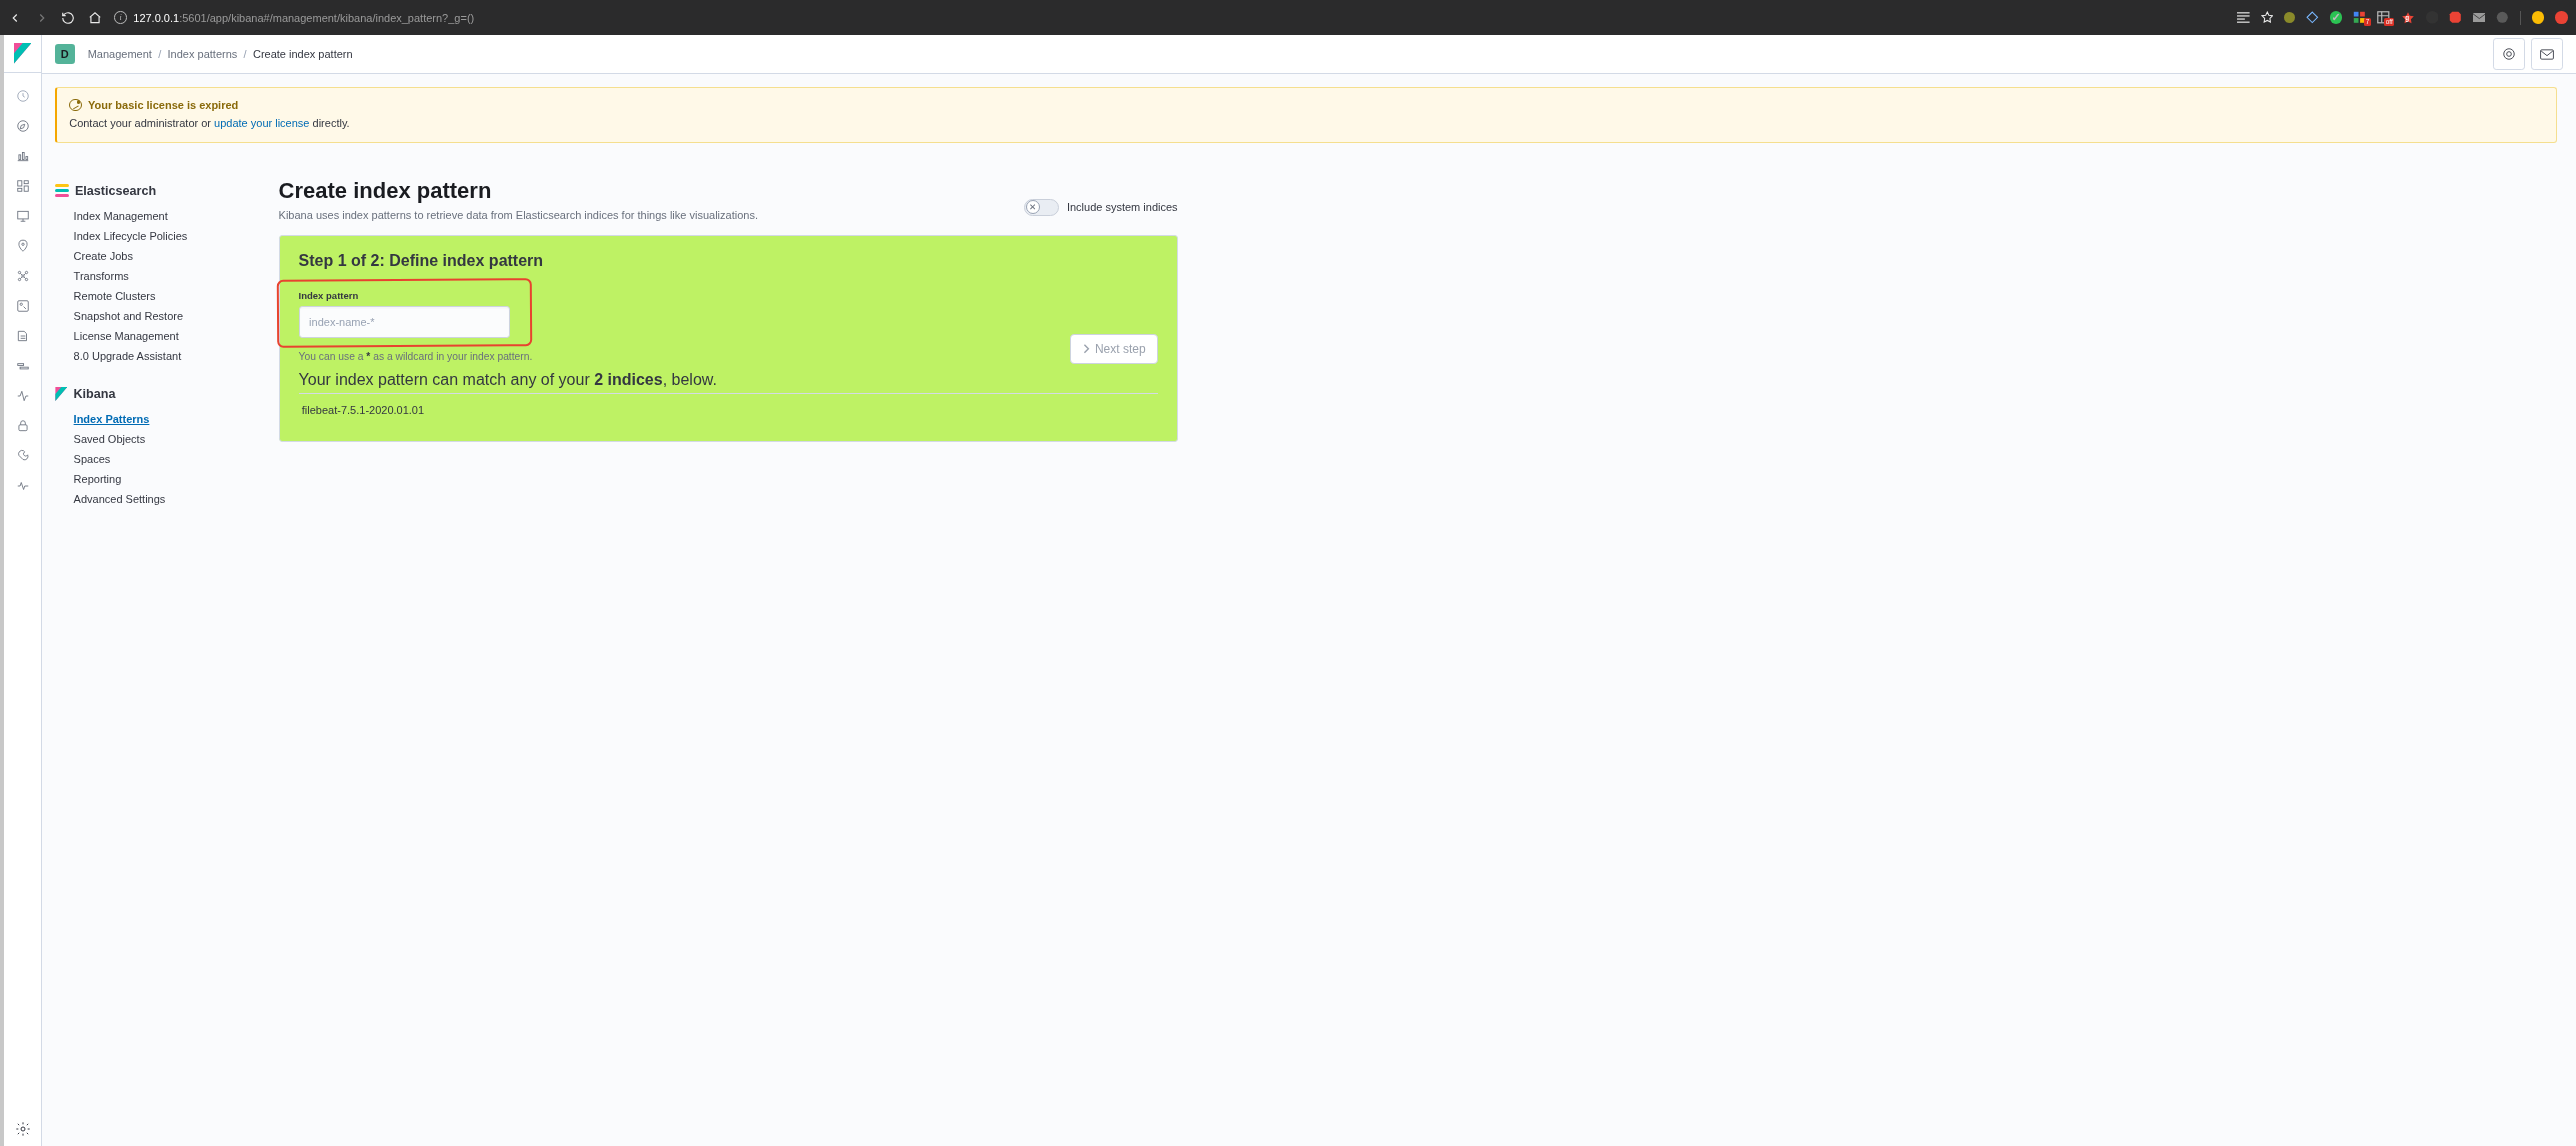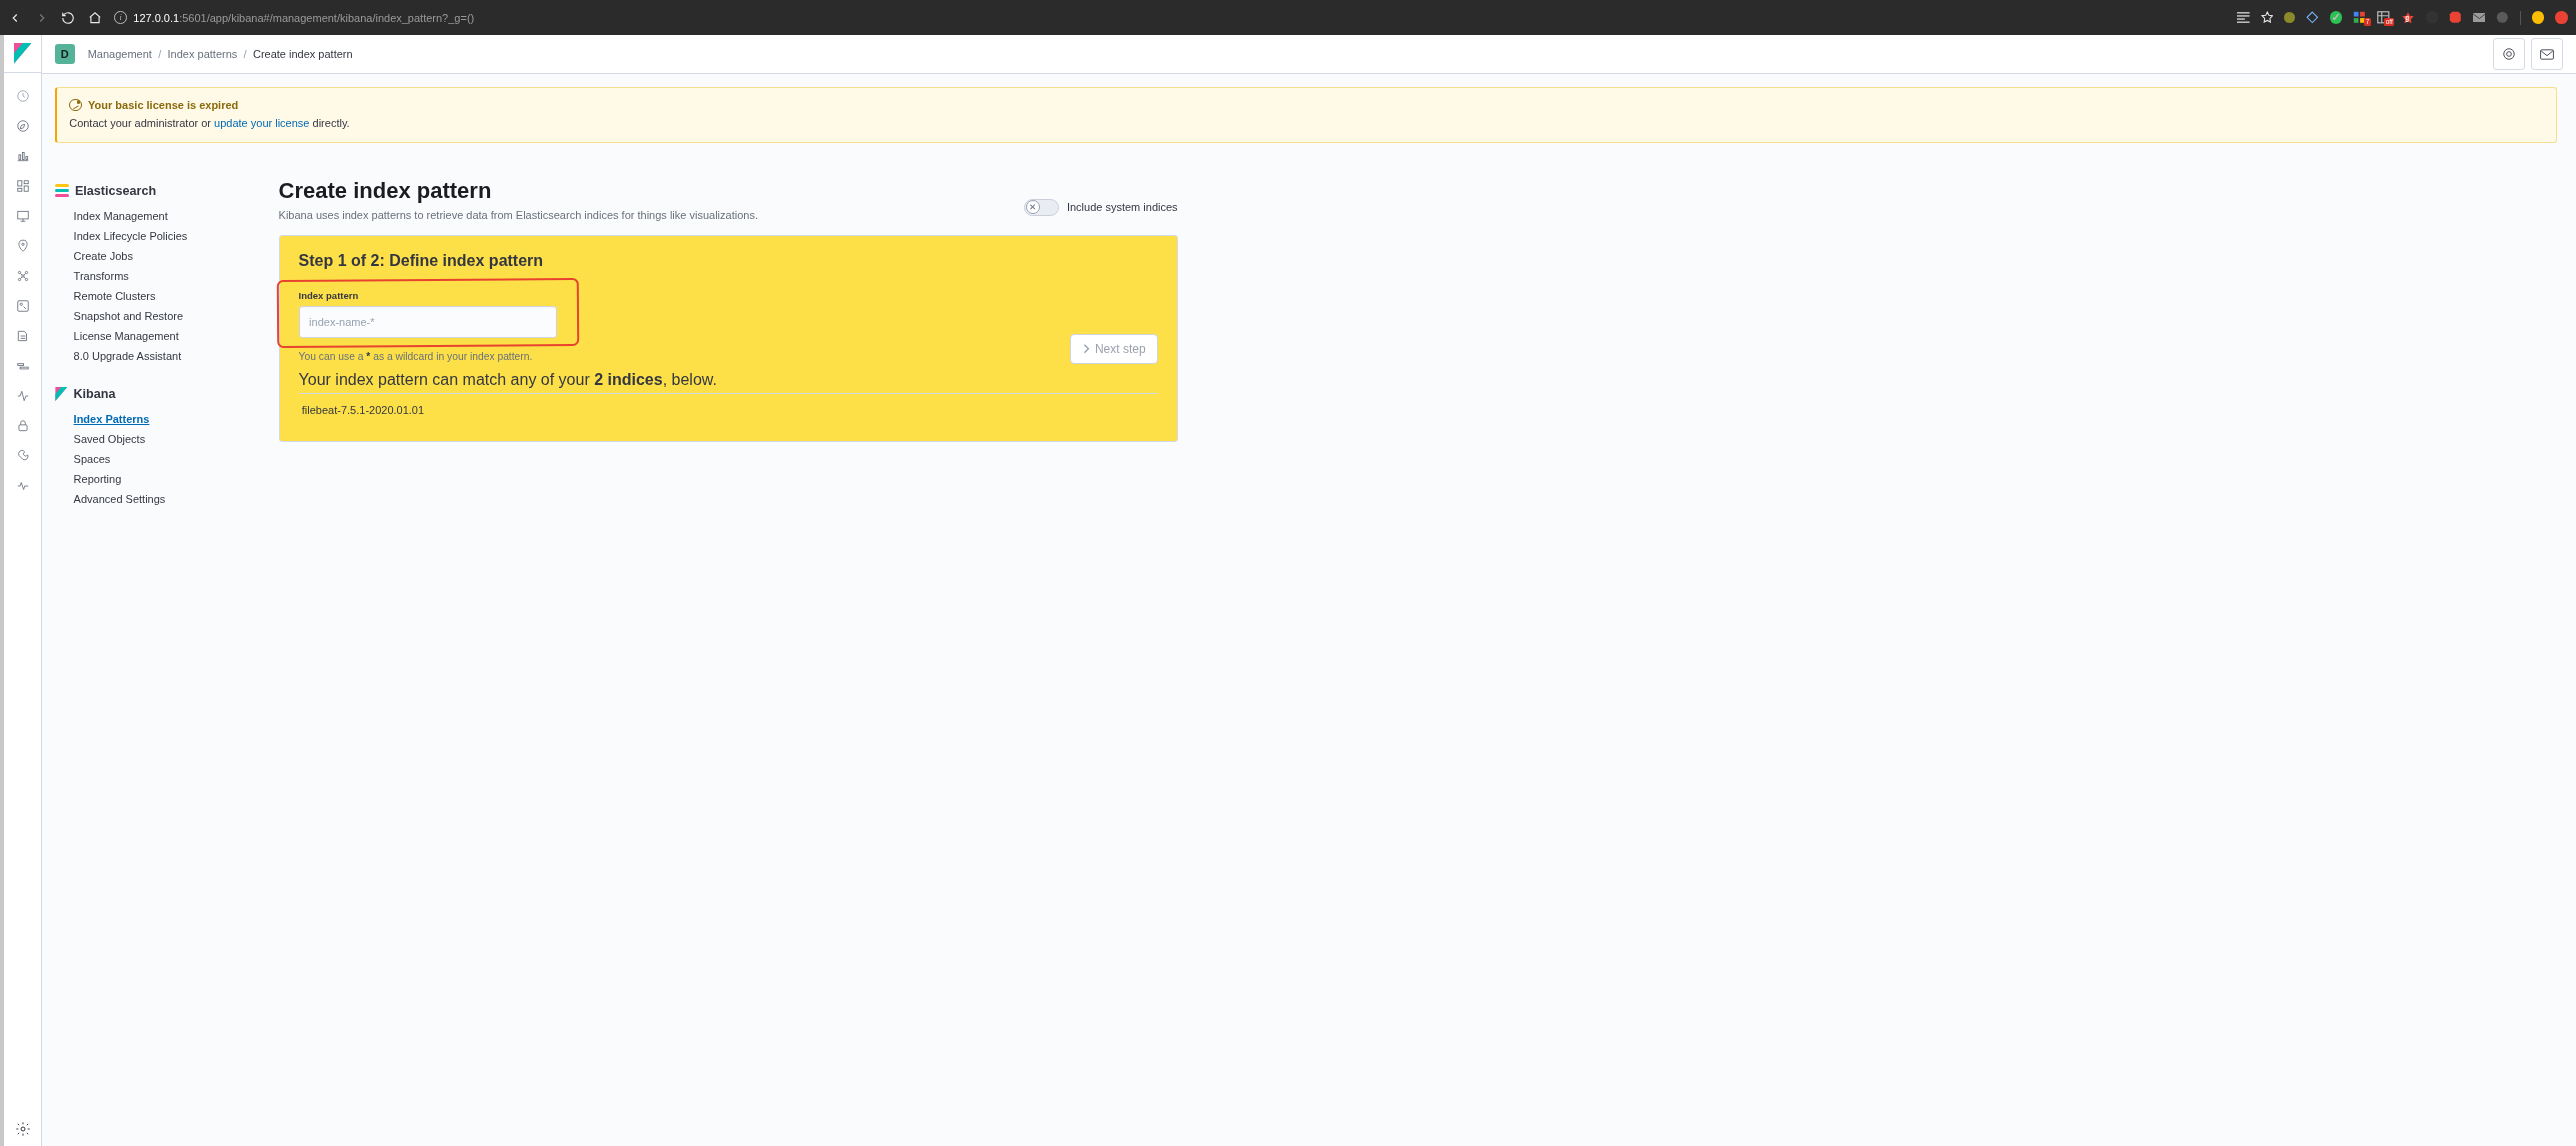--- a/index.html
+++ b/index.html
@@ -69,26 +69,26 @@
   .nav-list li.active a{ color:#006bb4; font-weight:700; text-decoration:underline;}
 
   .page{ flex:1; max-width:899px;}
   .page-header{ display:flex; align-items:flex-start; gap:19px;}
   .page-title{ font-size:22px; font-weight:600; margin-bottom:4.7px; color:#1a1c21;}
   .page-desc{ color:#69707d; font-size:11px;}
   .toggle-area{ margin-left:auto; display:flex; align-items:center; gap:8px; padding-top:20.5px;}
   .switch{ width:35px;height:17.4px;background:#e9edf3;border:0.8px solid #c9cfda;border-radius:9.5px;position:relative;cursor:pointer;}
   .switch .knob{ position:absolute;top:0.8px;left:0.8px;width:14px;height:14px;background:#fff;border:0.8px solid #98a2b3;border-radius:50%;display:flex;align-items:center;justify-content:center;color:#69707d;font-size:8.7px;line-height:1;}
 
-  .panel{ border:0.8px solid #d3dae6; border-radius:3.2px; margin-top:14px; padding:16px 19px 16px; background:#fde047;}
+  .panel{ border:0.8px solid #d3dae6; border-radius:3.2px; margin-top:14px; padding:16px 19px 16px; background:#bef264;}
   .step-title{ font-size:16px; font-weight:700; margin-bottom:12.6px;}
   .field-wrap{ position:relative; display:inline-block; padding:8px 16px 8px 0;}
   .ann-box{ position:absolute; top:-3.2px;left:-22px; right:-6.3px; bottom:-1.6px; border:2.4px solid #e8432f; border-radius:6.3px; pointer-events:none; transform:rotate(-0.4deg);}
   .field-label{ font-size:9.5px; font-weight:700; margin-bottom:4.7px;}
-  .text-input{ width:258px; height:32px; border:0.8px solid #cdd3df; background:#fbfcfd; box-shadow: inset 0 1.6px 1.6px rgba(0,0,0,0.03); border-radius:3.2px; padding:0 9.5px; font-size:11px;}
+  .text-input{ width:211px; height:32px; border:0.8px solid #cdd3df; background:#fbfcfd; box-shadow: inset 0 1.6px 1.6px rgba(0,0,0,0.03); border-radius:3.2px; padding:0 9.5px; font-size:11px;}
   .text-input::placeholder{ color:#98a2b3;}
   .help{ color:#69707d; font-size:10.3px; line-height:1.5; margin-top:3.2px;}
   .help strong{ color:#343741; font-weight:700;}
   .match-text{ margin-top:6px; font-size:16px;}
   .match-text b{font-weight:700;}
 
   .next-btn{ position:absolute; right:19px; top:98px; border:0.8px solid #cdd3df; background:#fff; color:#9aa1ad; padding:7px 11px; border-radius:4px; display:flex; align-items:center; gap:4.7px; font-size:12px; cursor:default;}
   .panel{ position:relative;}
 
   .idx-list{ margin-top:4.7px;}

